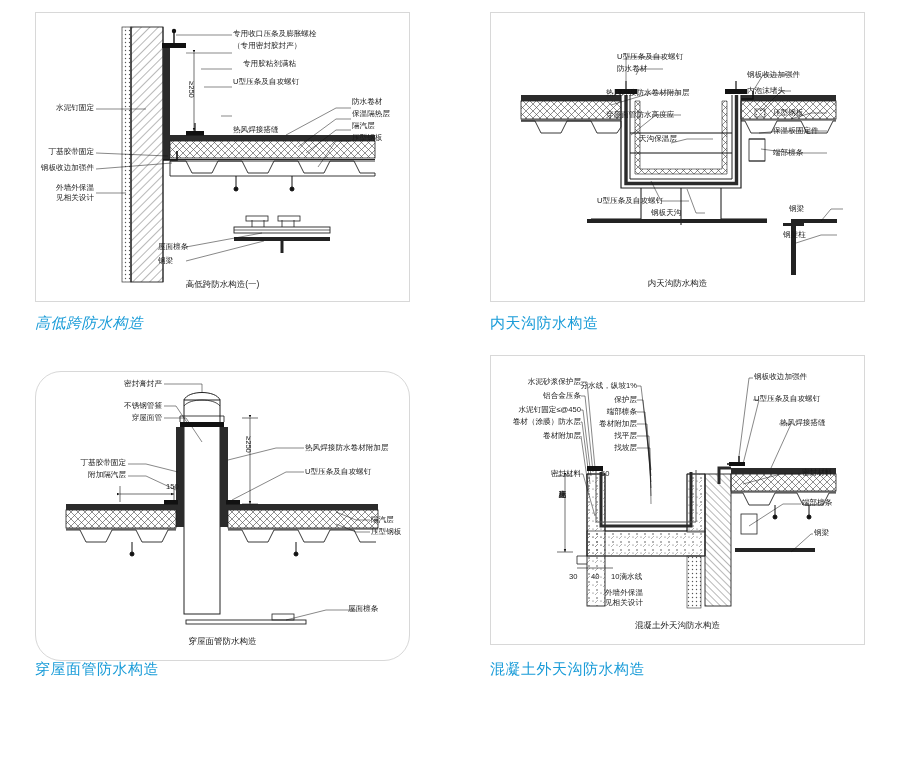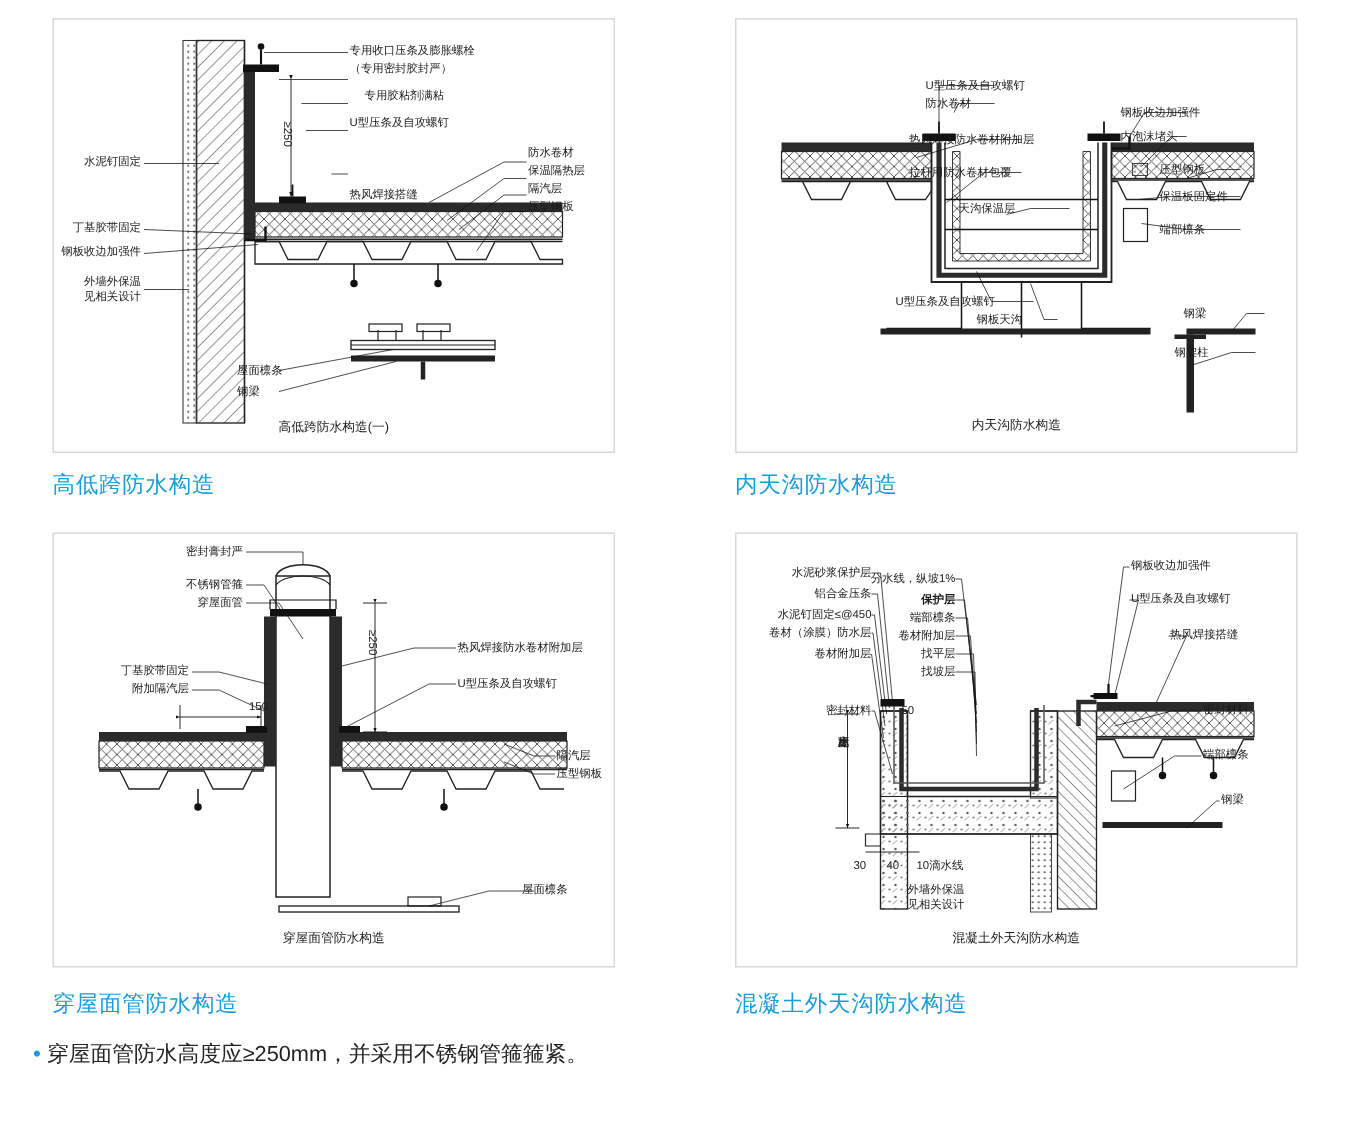--- a/index.html
+++ b/index.html
@@ -188,21 +188,21 @@
     <div class="lbl" style="left:316px; top:120px;">压型钢板</div>
 
     <div class="lbl" style="left:122px; top:229px;">屋面檩条</div>
     <div class="lbl" style="left:122px; top:243px;">钢梁</div>
 
     <div class="vlbl" style="left:150px; top:68px;">≥250</div>
 
     <div class="figtitle" style="left:50%; top:266px; transform:translateX(-50%);">高低跨防水构造(一)</div>
   </div>
 
-  <div class="cap" style="left:35px; top:314px;">高低跨防水构造</div>
+  <div class="cap" style="left:35px; top:314px;font-style:italic;">高低跨防水构造</div>
 
   <div class="figbox" style="left:490px; top:12px; width:375px; height:290px;">
     <svg width="373" height="288" viewBox="0 0 373 288">
 
       <rect x="30" y="88" width="100" height="18" fill="url(#insul)" stroke="#222" stroke-width="0.8"></rect>
       <rect x="30" y="82" width="100" height="6" fill="#2b2b2b"></rect>
       <path d="M30 108 L44 108 L50 120 L70 120 L76 108 L100 108 L106 120 L126 120 L130 114 L130 108 Z" fill="none" stroke="#222" stroke-width="0.9"></path>
       <line x1="30" y1="107" x2="130" y2="107" stroke="#222" stroke-width="0.9"></line>
 
       <rect x="250" y="88" width="95" height="18" fill="url(#insul)" stroke="#222" stroke-width="0.8"></rect>
@@ -261,39 +261,39 @@
         <path d="M270 136 L300 140 L336 140"></path>
         <path d="M330 208 L340 196 L352 196"></path>
         <path d="M305 230 L330 222 L346 222"></path>
       </g>
     </svg>
 
     <div class="lbl" style="left:126px; top:39px;">U型压条及自攻螺钉</div>
     <div class="lbl" style="left:126px; top:51px;">防水卷材</div>
 
     <div class="lbl" style="left:115px; top:75px;">热风焊接防水卷材附加层</div>
-    <div class="lbl" style="left:115px; top:97px;">拉杆用防水卷材包覆</div>
+    <div class="lbl" style="left:115px; top:97px;">穿屋面管防水高度应</div>
     <div class="lbl" style="left:148px; top:121px;">天沟保温层</div>
     <div class="lbl" style="left:106px; top:183px;">U型压条及自攻螺钉</div>
     <div class="lbl" style="left:160px; top:195px;">钢板天沟</div>
 
     <div class="lbl" style="left:256px; top:57px;">钢板收边加强件</div>
     <div class="lbl" style="left:256px; top:73px;">内泡沫堵头</div>
     <div class="lbl" style="left:282px; top:95px;">压型钢板</div>
     <div class="lbl" style="left:282px; top:113px;">保温板固定件</div>
     <div class="lbl" style="left:282px; top:135px;">端部檩条</div>
     <div class="lbl" style="left:298px; top:191px;">钢梁</div>
     <div class="lbl" style="left:292px; top:217px;">钢架柱</div>
 
     <div class="figtitle" style="left:50%; top:265px; transform:translateX(-50%);">内天沟防水构造</div>
   </div>
 
   <div class="cap" style="left:490px; top:314px;">内天沟防水构造</div>
 
-  <div class="figbox" style="left:35px; top:355px; width:375px; height:290px;">
+  <div class="figbox" style="left:35px; top:371px; width:375px; height:290px;border-radius:26px;">
     <svg width="373" height="288" viewBox="0 0 373 288">
 
       <rect x="148" y="28" width="36" height="214" fill="none" stroke="#222" stroke-width="1"></rect>
       <path d="M148 28 C152 18 180 18 184 28" fill="none" stroke="#222" stroke-width="1"></path>
       <path d="M148 34 C154 26 178 26 184 34" fill="none" stroke="#222" stroke-width="0.8"></path>
 
       <rect x="144" y="50" width="44" height="5" fill="#111"></rect>
 
       <rect x="140" y="55" width="8" height="100" fill="#2b2b2b"></rect>
       <rect x="184" y="55" width="8" height="100" fill="#2b2b2b"></rect>
@@ -362,23 +362,20 @@
     <div class="lbl" style="left:335px; top:143px;">隔汽层</div>
     <div class="lbl" style="left:335px; top:155px;">压型钢板</div>
     <div class="lbl" style="left:312px; top:232px;">屋面檩条</div>
 
     <div class="vlbl" style="left:207px; top:64px;">≥250</div>
 
     <div class="figtitle" style="left:50%; top:264px; transform:translateX(-50%);">穿屋面管防水构造</div>
   </div>
 
   <div class="cap" style="left:35px; top:660px;">穿屋面管防水构造</div>
-  <div class="bullet" style="left:22px; top:690px; width:420px;">
-    <span class="dot">•</span><span>穿屋面管防水高度应≥250mm，并采用不锈钢管箍箍紧。</span>
-  </div>
 
   <div class="figbox" style="left:490px; top:355px; width:375px; height:290px;">
     <svg width="373" height="288" viewBox="0 0 373 288">
 
       <rect x="96" y="118" width="18" height="132" fill="url(#concrete)" stroke="#222" stroke-width="0.9"></rect>
 
       <path d="M114 118 L114 175 L196 175 L196 118 L214 118 L214 200 L96 200 L96 118 Z" fill="none" stroke="#222" stroke-width="0.9"></path>
       <rect x="96" y="175" width="118" height="25" fill="url(#concrete)" stroke="#222" stroke-width="0.7"></rect>
       <rect x="196" y="118" width="18" height="58" fill="url(#concrete)" stroke="#222" stroke-width="0.7"></rect>
 
@@ -455,21 +452,21 @@
     </svg>
 
     <div class="lbl r" style="left:24px; top:21px; width:66px;">水泥砂浆保护层</div>
     <div class="lbl r" style="left:24px; top:35px; width:66px;">铝合金压条</div>
     <div class="lbl r" style="left:10px; top:49px; width:80px;">水泥钉固定≤@450</div>
     <div class="lbl r" style="left:10px; top:61px; width:80px;">卷材（涂膜）防水层</div>
     <div class="lbl r" style="left:24px; top:75px; width:66px;">卷材附加层</div>
     <div class="lbl r" style="left:30px; top:113px; width:60px;">密封材料</div>
 
     <div class="lbl r" style="left:70px; top:25px; width:76px;">分水线，纵坡1%</div>
-    <div class="lbl r" style="left:94px; top:39px; width:52px;font-weight:bold;">保护层</div>
+    <div class="lbl r" style="left:94px; top:39px; width:52px;">保护层</div>
     <div class="lbl r" style="left:94px; top:51px; width:52px;">端部檩条</div>
     <div class="lbl r" style="left:94px; top:63px; width:52px;">卷材附加层</div>
     <div class="lbl r" style="left:100px; top:75px; width:46px;">找平层</div>
     <div class="lbl r" style="left:100px; top:87px; width:46px;">找坡层</div>
     <div class="lbl" style="left:110px; top:113px;">50</div>
 
     <div class="lbl" style="left:263px; top:16px;">钢板收边加强件</div>
     <div class="lbl" style="left:263px; top:38px;">U型压条及自攻螺钉</div>
     <div class="lbl" style="left:289px; top:62px;">热风焊接搭缝</div>
     <div class="lbl" style="left:311px; top:112px;">密封材料</div>

